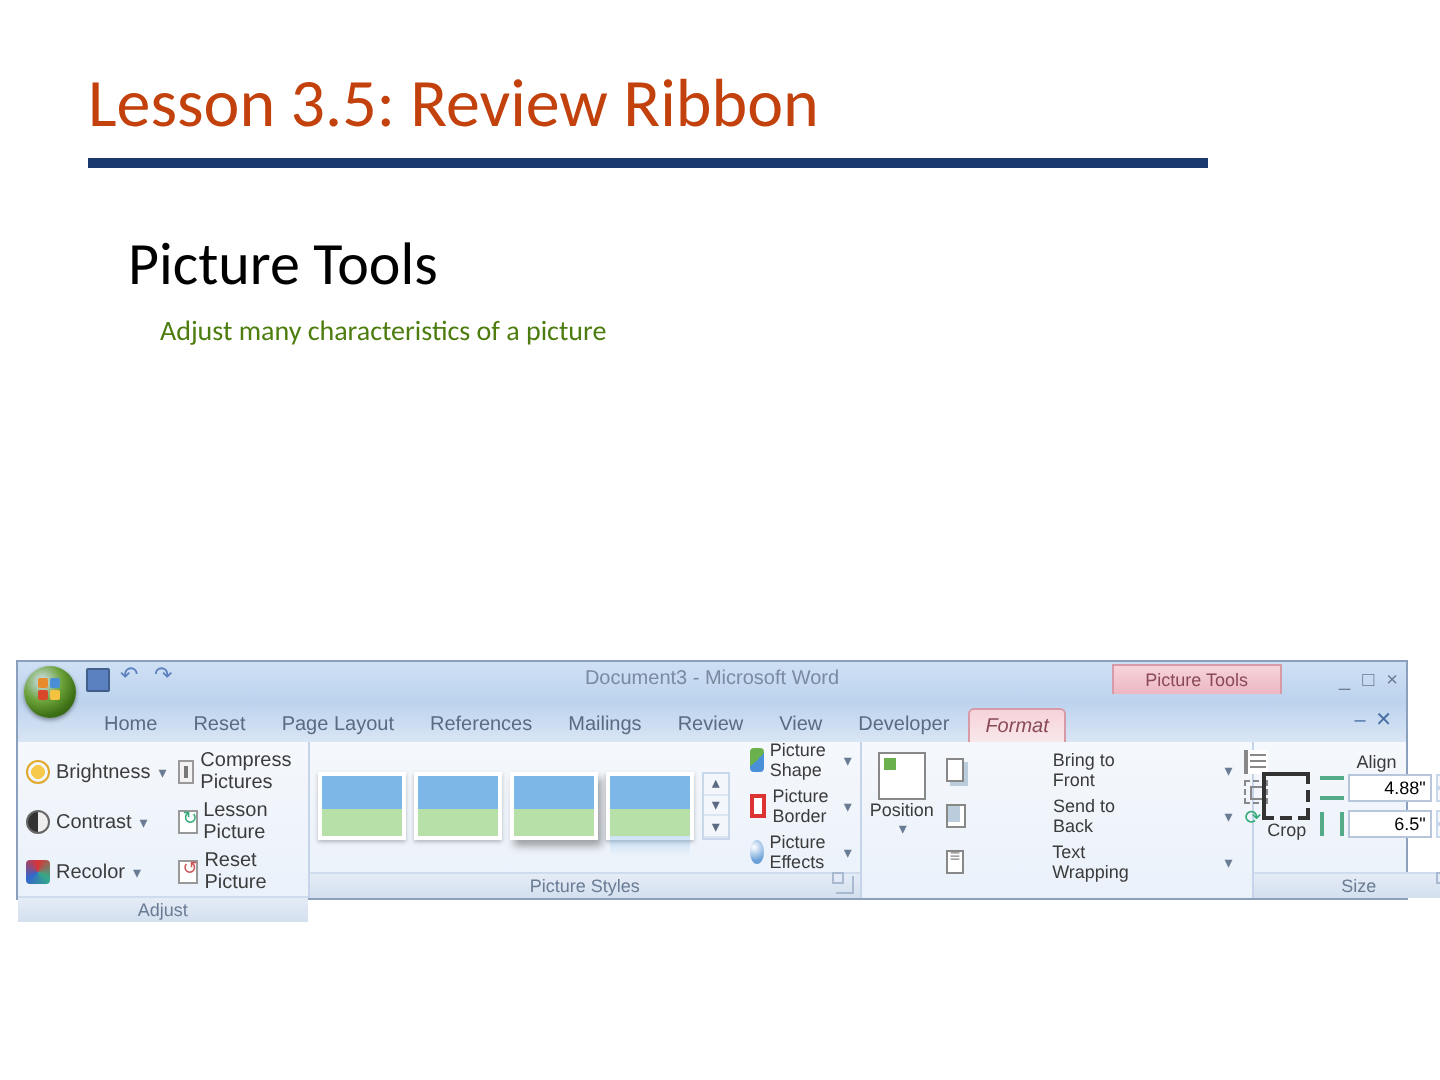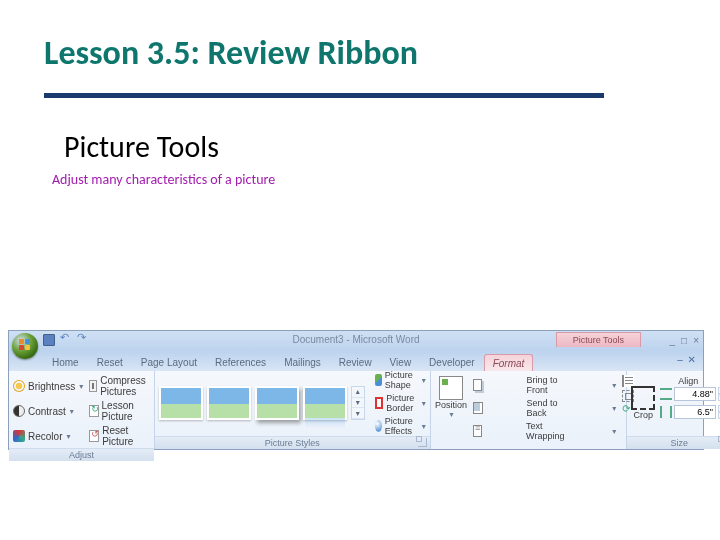--- a/index.html
+++ b/index.html
@@ -4,31 +4,31 @@
 <style>
   * { box-sizing: border-box; margin: 0; padding: 0; }
   body {
     width: 720px; height: 540px;
     font-family: Calibri, "Segoe UI", Arial, sans-serif;
     background: #fff; color: #000;
     position: relative;
   }
   .slide { padding: 32px 44px 0 44px; }
   .title {
-    font-size: 34px; font-weight: 700; color: #0f766e;
-    margin-bottom: 20px;
+    font-size: 34px; font-weight: 400; color: #c2410c;
+    margin-bottom: 6px;
   }
   .underline { height: 5px; background: #1A3A6E; width: 560px; }
   .subtitle {
     font-size: 30px; font-weight: 400; color: #000;
     margin: 30px 0 6px 20px;
   }
   .desc {
-    font-size: 14px; font-weight: 500; color: #a21caf;
-    margin-left: 8px;
+    font-size: 14px; font-weight: 500; color: #4d7c0f;
+    margin-left: 36px;
   }
 
   
   .ribbon-wrap {
     position: absolute;
     left: 8px; top: 330px; width: 696px;
     border: 1px solid #8aa0bd; background: #e7eef7;
     font-family: "Segoe UI", Tahoma, sans-serif;
     font-size: 10px; color: #3b3b3b;
   }

